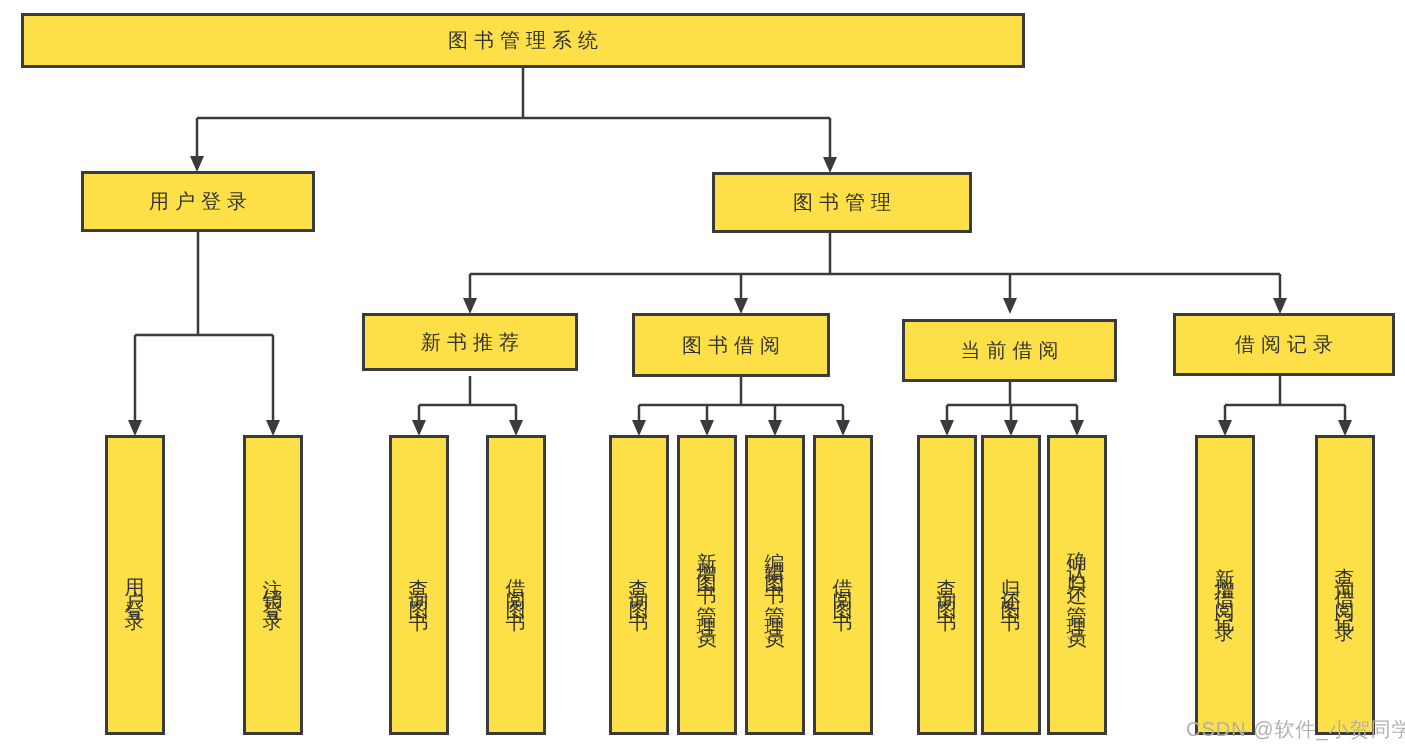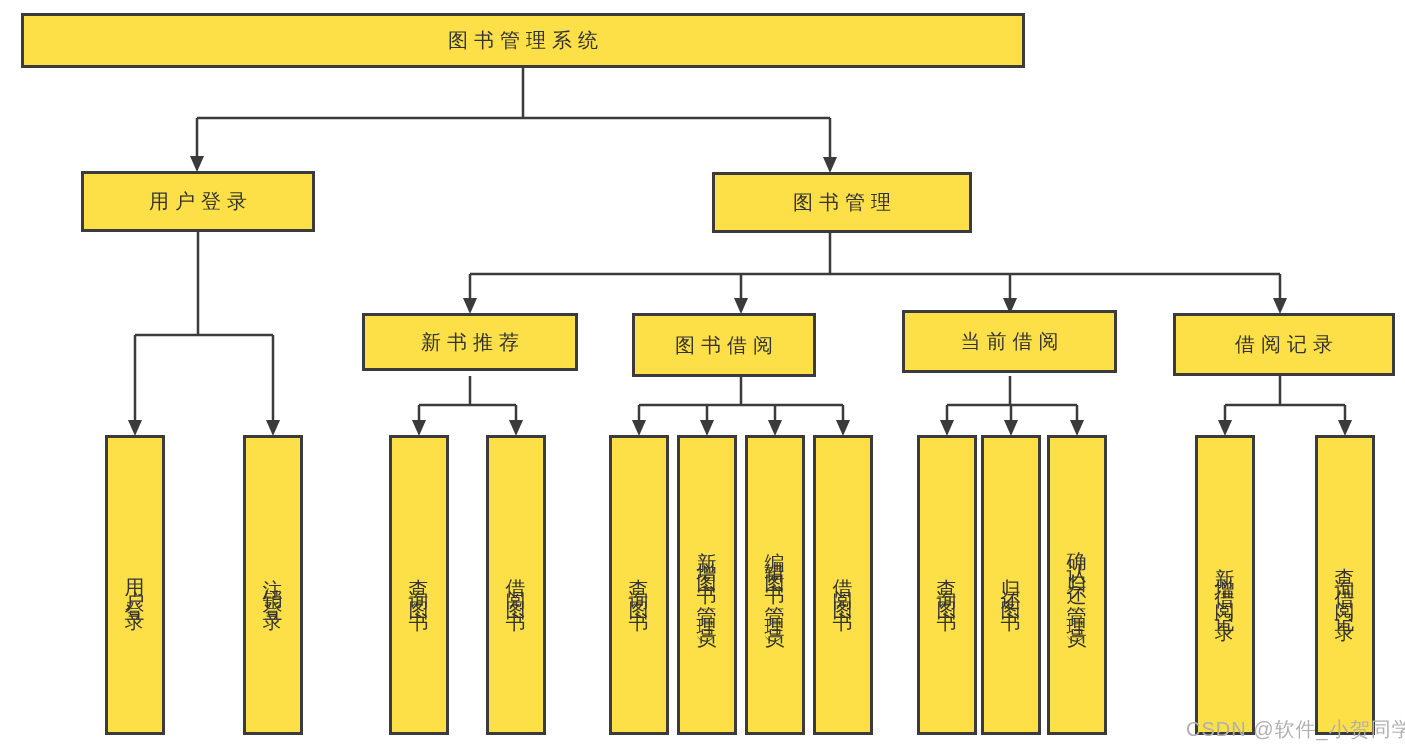--- a/index.html
+++ b/index.html
@@ -73,24 +73,24 @@
   <div class="box" style="left:81px;top:171px;width:234px;height:61px">
     <span class="lbl">用户登录</span>
   </div>
   <div class="box" style="left:712px;top:172px;width:260px;height:61px">
     <span class="lbl">图书管理</span>
   </div>
 
   <div class="box" style="left:362px;top:313px;width:216px;height:58px">
     <span class="lbl">新书推荐</span>
   </div>
-  <div class="box" style="left:632px;top:313px;width:184px;height:64px">
+  <div class="box" style="left:632px;top:313px;width:198px;height:64px">
     <span class="lbl">图书借阅</span>
   </div>
-  <div class="box" style="left:902px;top:310px;width:215px;height:63px">
+  <div class="box" style="left:902px;top:319px;width:215px;height:63px">
     <span class="lbl">当前借阅</span>
   </div>
   <div class="box" style="left:1173px;top:313px;width:222px;height:63px">
     <span class="lbl">借阅记录</span>
   </div>
 
   <div class="box vertical" style="left:105px;top:435px;width:60px;height:300px">
     <span class="lbl">用户登录</span>
   </div>
   <div class="box vertical" style="left:243px;top:435px;width:60px;height:300px">

